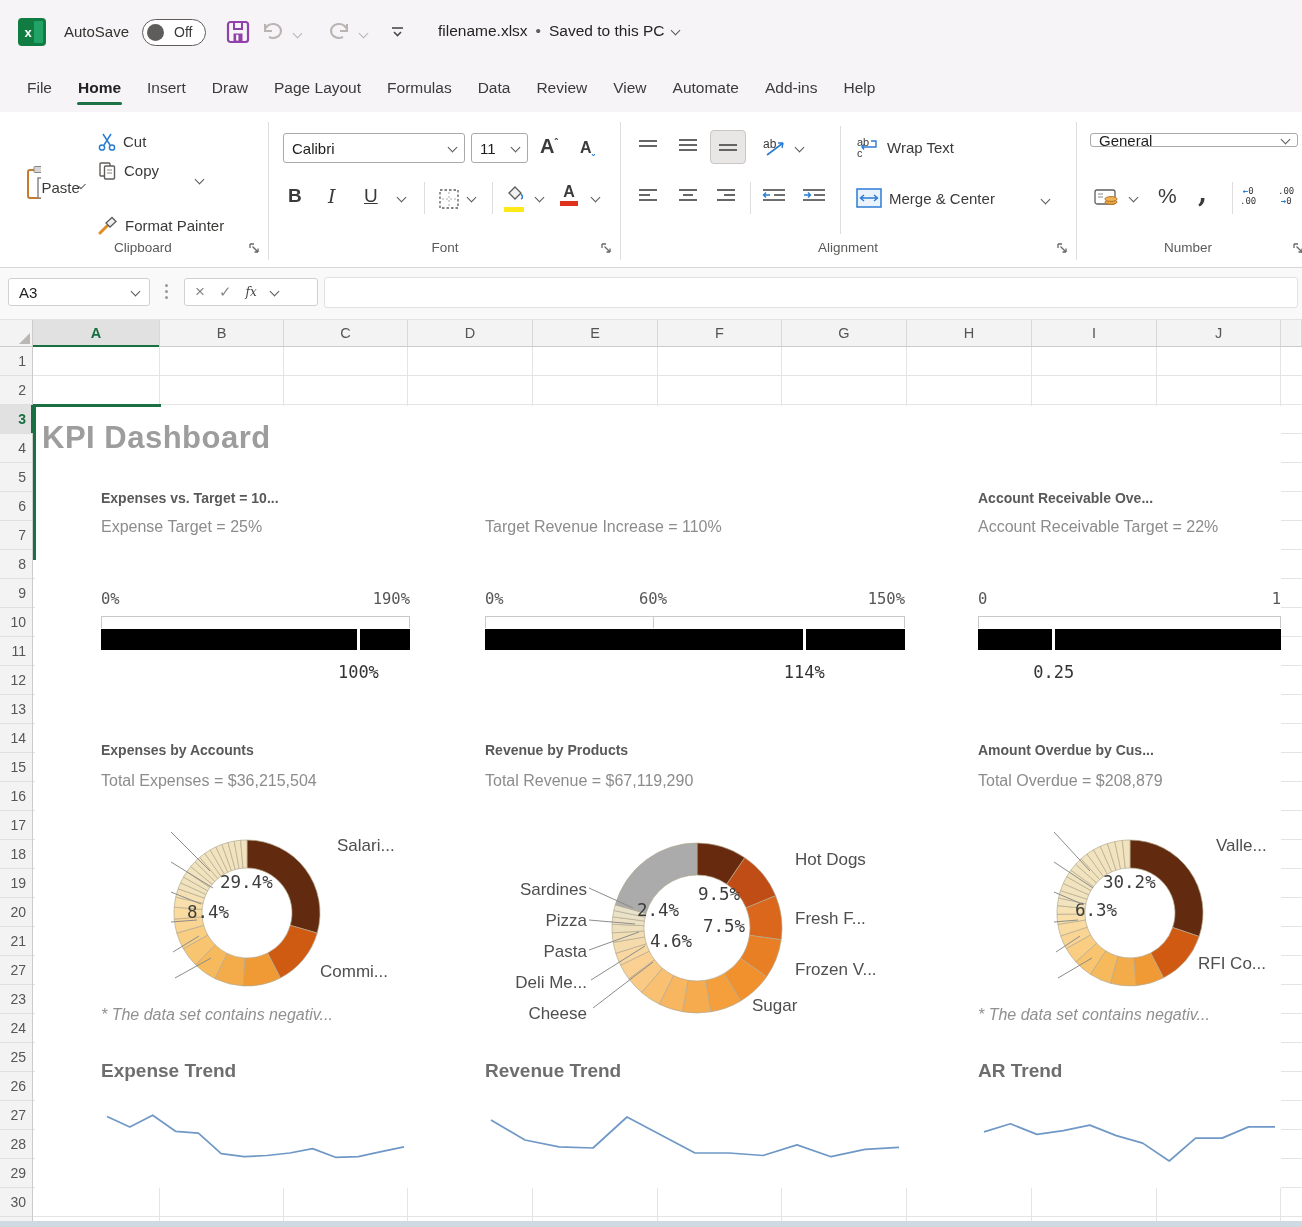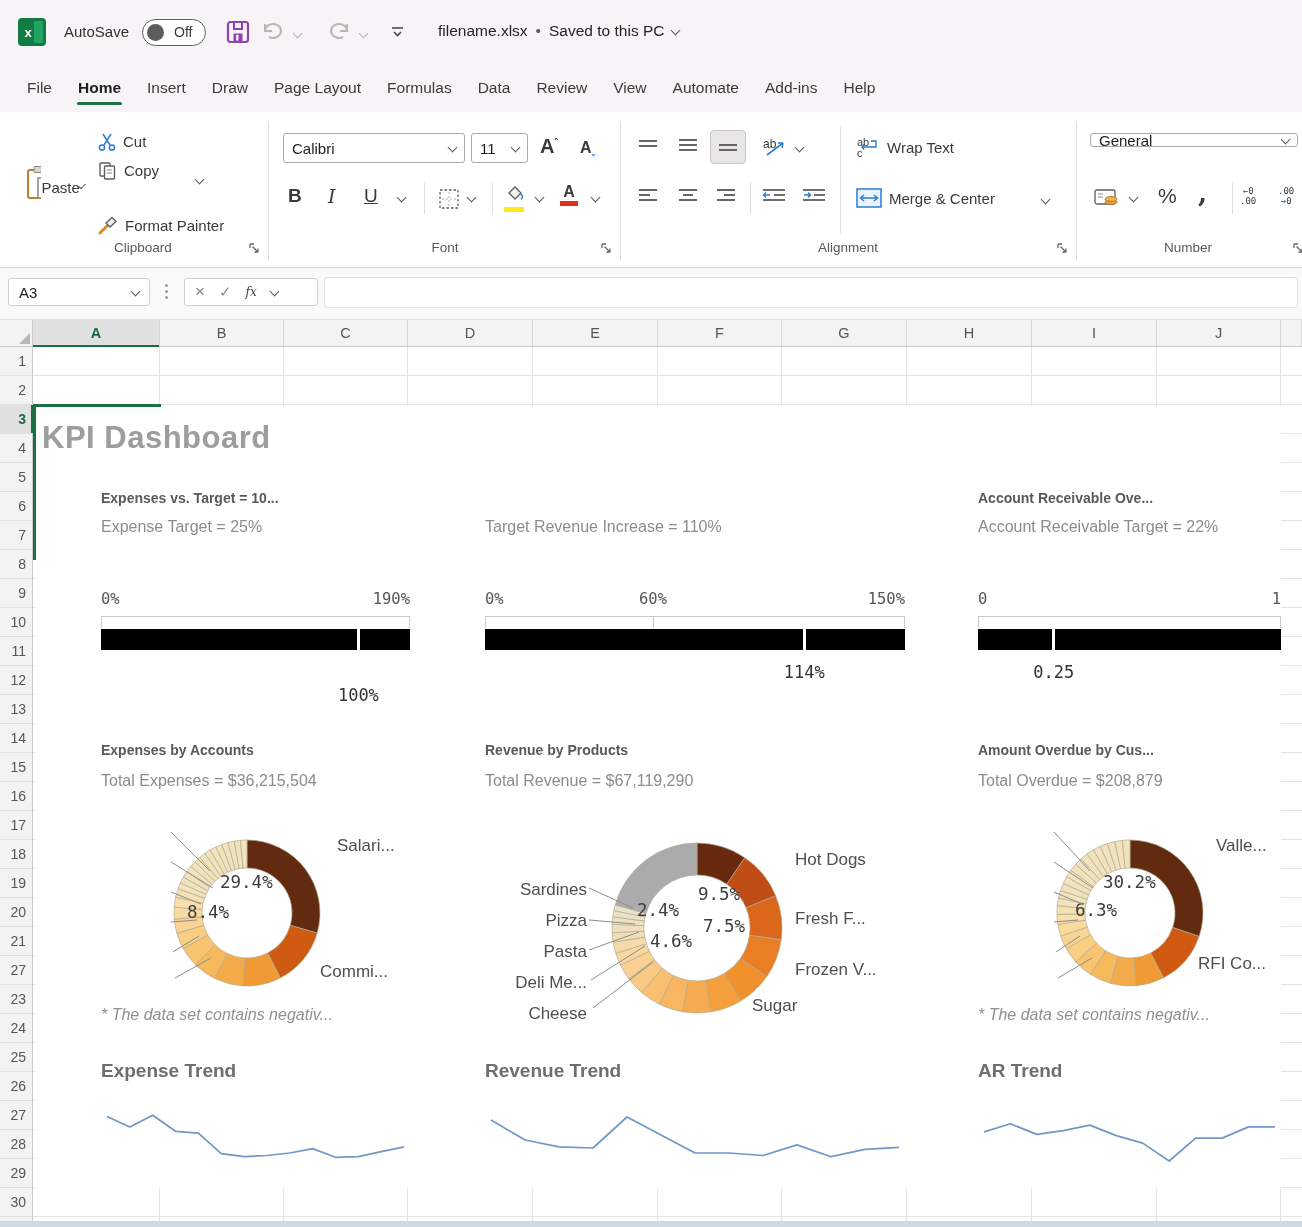--- a/index.html
+++ b/index.html
@@ -474,21 +474,21 @@
     <div class="bullet" style="left:66px;top:184px;width:309px">
       <div class="bt-axis">
         <span class="amin">0%</span>
         <span class="amid"></span>
         <span class="amax">190%</span>
       </div>
       <div class="bt-bracket"></div>
       <div class="bt-bar">
           <i class="seam" style="left: calc(83.3% - 1.5px);"></i>
         </div>
-      <div class="bt-value" style="left: 83.3%; margin-top: 23px;">100%</div>
+      <div class="bt-value" style="left: 83.3%;">100%</div>
     </div>
     <div class="bullet" style="left:450px;top:184px;width:420px">
       <div class="bt-axis">
         <span class="amin">0%</span>
         <span class="amid" style="left: 40%;">60%</span>
         <span class="amax">150%</span>
       </div>
       <div class="bt-bracket">
           <span class="mtick" style="left: 40%;"></span>
         </div>

